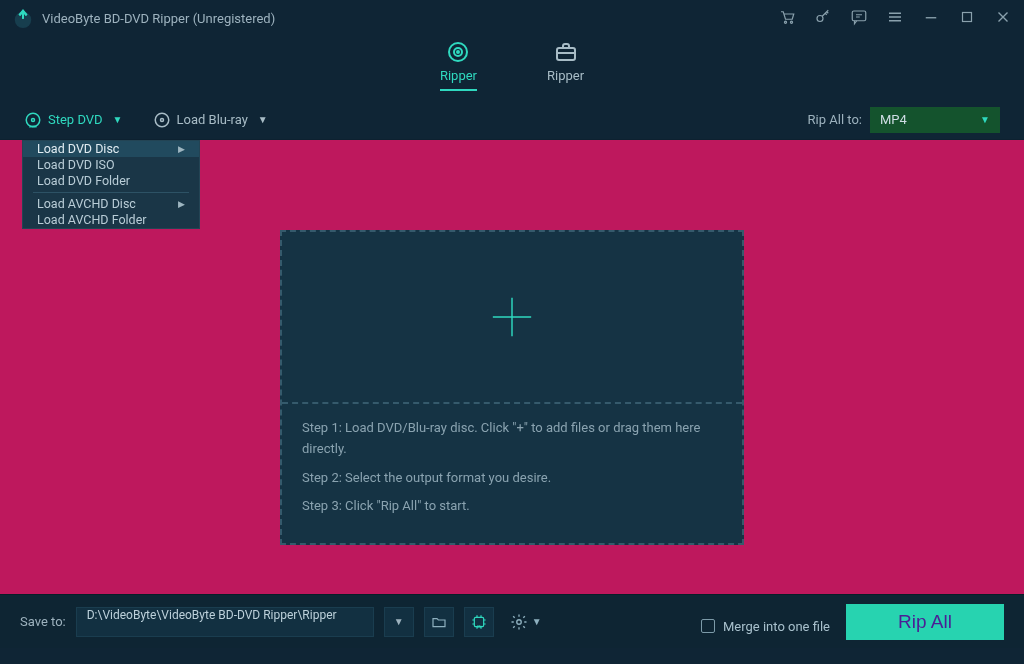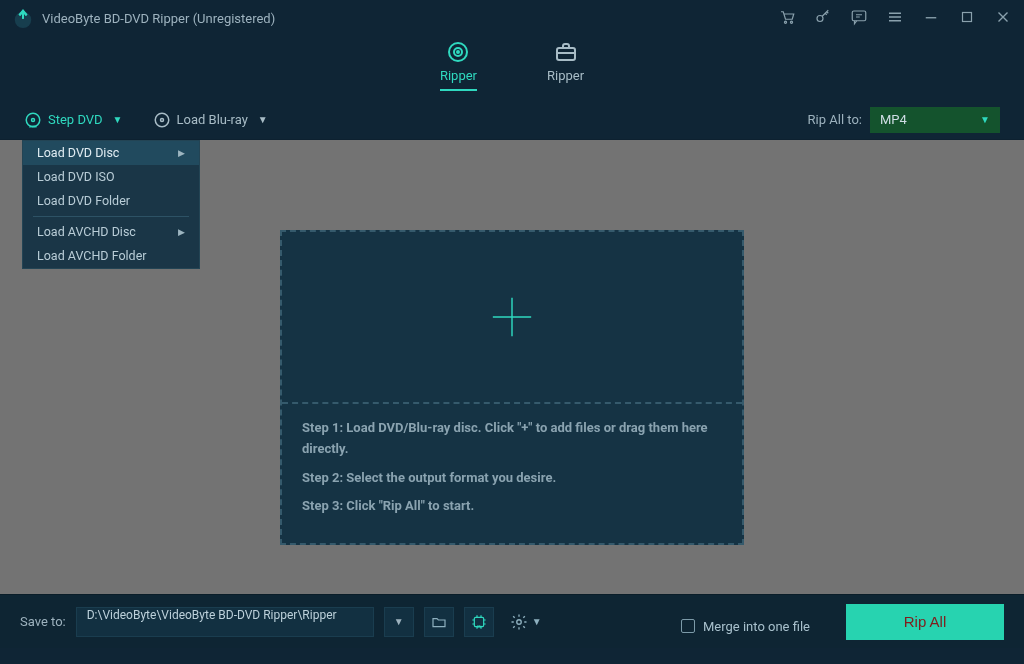--- a/index.html
+++ b/index.html
@@ -64,34 +64,33 @@
   
   .dvd-menu {
     position:absolute;
     left:22px; top:140px;
     width:178px;
     background:#1a3647;
     border:1px solid #234454;
     z-index:10;
   }
   .dvd-menu .mi {
-    height:24px;line-height:28px;padding:0 14px;color:#b9cdd7;font-size:12.5px;cursor:pointer;
+    height:16px;line-height:28px;padding:0 14px;color:#b9cdd7;font-size:12.5px;cursor:pointer;
     display:flex;justify-content:space-between;align-items:center;
   }
   .dvd-menu .mi.highlight { background:#214a5e;color:#e0ecf2; }
   .dvd-menu .sep { height:1px;background:#2d5265;margin:3px 10px; }
   .sub-chev { font-size:9px;color:#9db5c0; }
   
   .main {
     position:absolute;
     left:0; top:140px; right:0; bottom:54px;
-    background:#737373;
+    background:#be185d;
     display:flex;align-items:flex-start;justify-content:center;
     padding-top:90px;
-    font-weight:bold;
   }
   .dropzone {
     width:464px;
     border:2px dashed #355a6c;
     background:#153344;
   }
   .dz-top {
     height:170px;display:flex;align-items:center;justify-content:center;
   }
   .plus { width:46px;height:46px;stroke:#2fd9bf;stroke-width:1.5;fill:none; }
@@ -113,22 +112,22 @@
     width:30px;height:30px;background:#123041;border:1px solid #1a3d4f;color:#9db2be;
     display:flex;align-items:center;justify-content:center;cursor:pointer;
   }
   .btn-sm svg { width:16px;height:16px;stroke:#8eb0bf;fill:none;stroke-width:1.8; }
   .btn-sm.gpu svg { stroke:#2fd9bf; }
   .gear-drop { display:flex;align-items:center;gap:4px;margin-left:6px;cursor:pointer;color:#8eb0bf; }
   .gear-drop svg{width:18px;height:18px;stroke:#8eb0bf;fill:none;stroke-width:1.8;}
   .merge { display:flex;align-items:center;gap:8px;color:#a8c0cc;font-size:13px;margin-left:auto;margin-top:9px; }
   .checkbox { width:14px;height:14px;border:1.5px solid #7c9aa8;border-radius:2px; }
   .rip-btn {
-    width:158px;height:36px;background:#27d3b0;color:#7f1d1d;font-size:15px;font-weight:500;
-    display:flex;align-items:center;justify-content:center;border:none;cursor:pointer;margin-left:26px;
+    width:158px;height:36px;background:#27d3b0;color:#4c1d95;font-size:19px;font-weight:500;
+    display:flex;align-items:center;justify-content:center;border:none;cursor:pointer;margin-left:6px;
   }
 </style>
 </head>
 <body>
 
 <div class="titlebar">
   <svg class="logo-icon" viewBox="0 0 24 24">
     <circle cx="12" cy="14" r="9" fill="#173e4e"></circle>
     <path d="M12 4 L12 -1 M8 3 L12 -2 L16 3" stroke="#2fd9bf" stroke-width="2.2" fill="none" transform="translate(0,6)"></path>
     <path d="M12 13 L12 5" stroke="#2fd9bf" stroke-width="2.2"></path>

